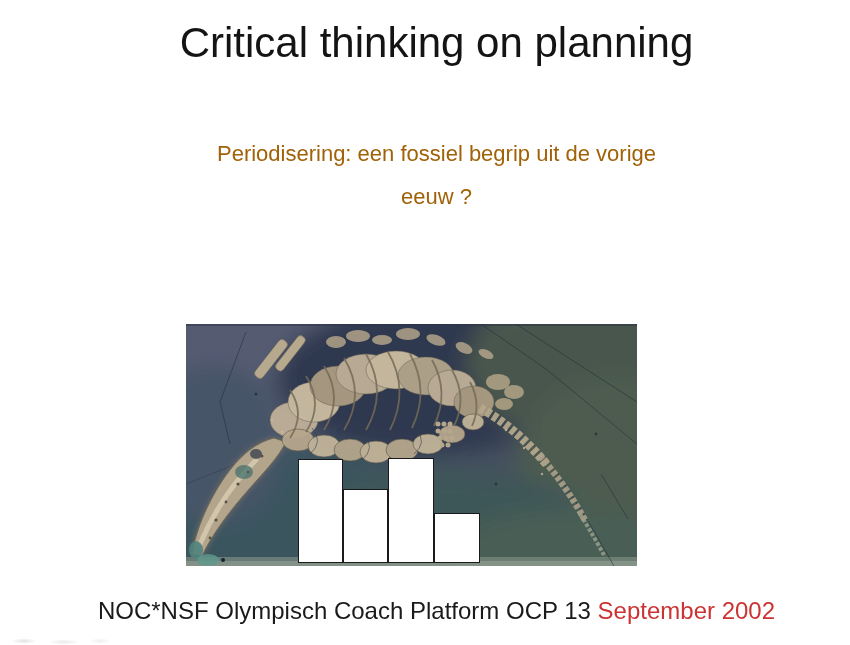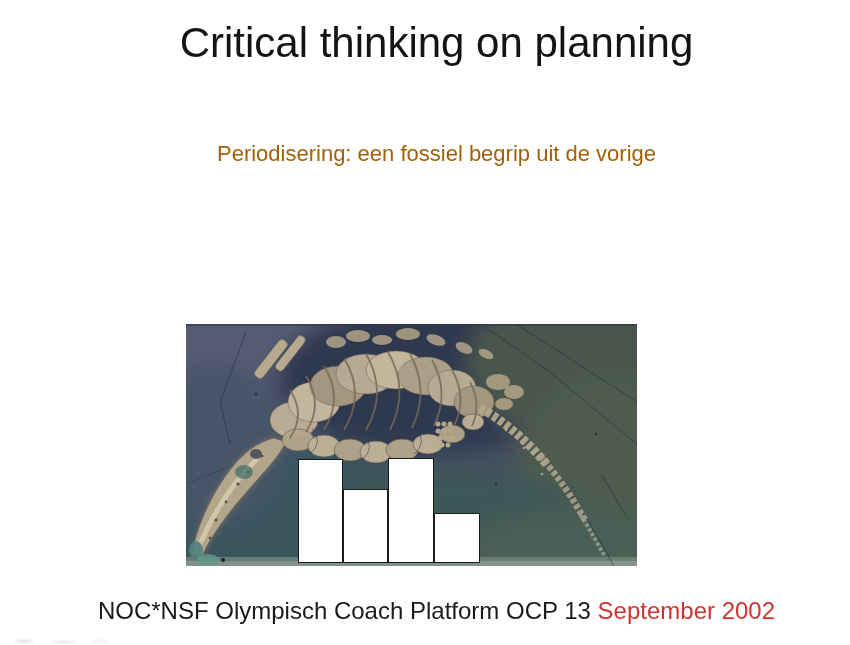--- a/index.html
+++ b/index.html
@@ -71,21 +71,21 @@
       radial-gradient(ellipse 16px 4px at 94px 6px, rgba(120,120,120,0.12), rgba(0,0,0,0) 70%);
   }
 </style>
 </head>
 <body>
 
 <div class="slide">
 
   <div class="title">Critical thinking on planning</div>
 
-  <div class="subtitle"><span>Periodisering: een fossiel begrip uit de vorige</span><br></div>
+  <div class="subtitle"><span>Periodisering: een fossiel begrip uit de vorige</span><br><span>eeuw ?</span></div>
 
 
   <div class="figure">
     <svg width="451" height="242" viewBox="0 0 451 242" xmlns="http://www.w3.org/2000/svg">
       <defs>
         <filter id="blur1" x="-30%" y="-30%" width="160%" height="160%">
           <feGaussianBlur stdDeviation="11"></feGaussianBlur>
         </filter>
         <filter id="blur2" x="-30%" y="-30%" width="160%" height="160%">
           <feGaussianBlur stdDeviation="3"></feGaussianBlur>

